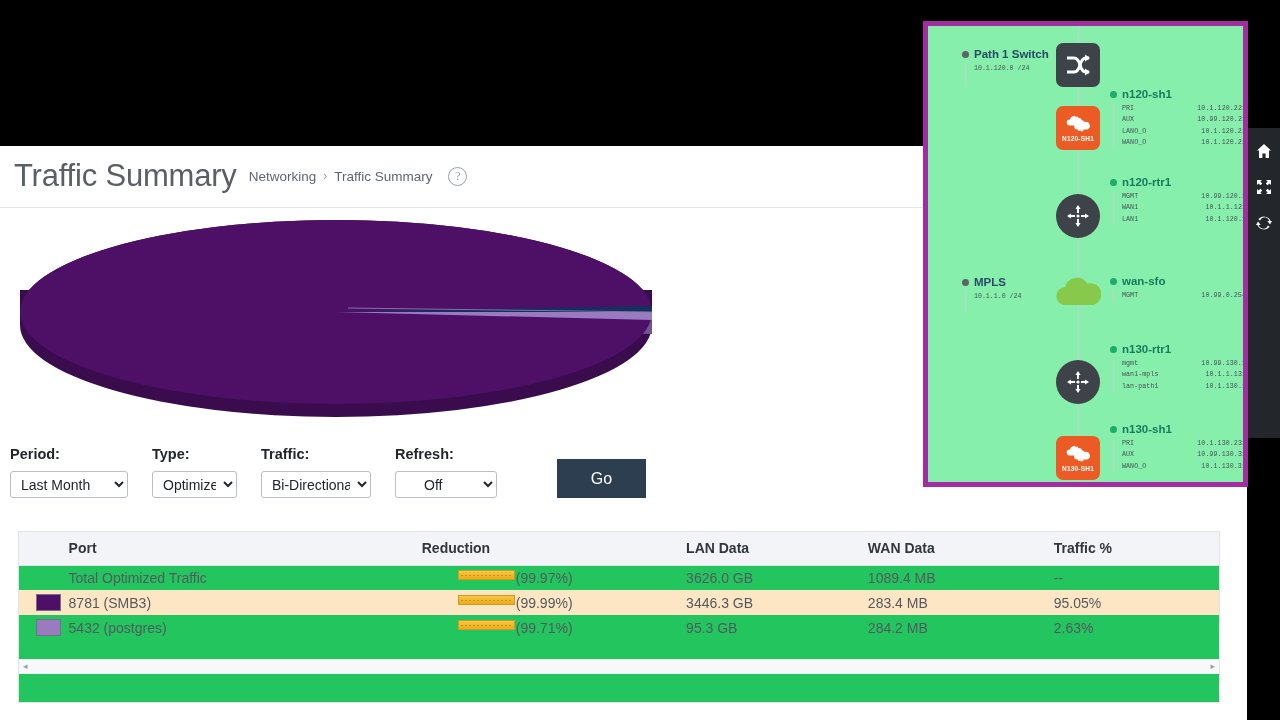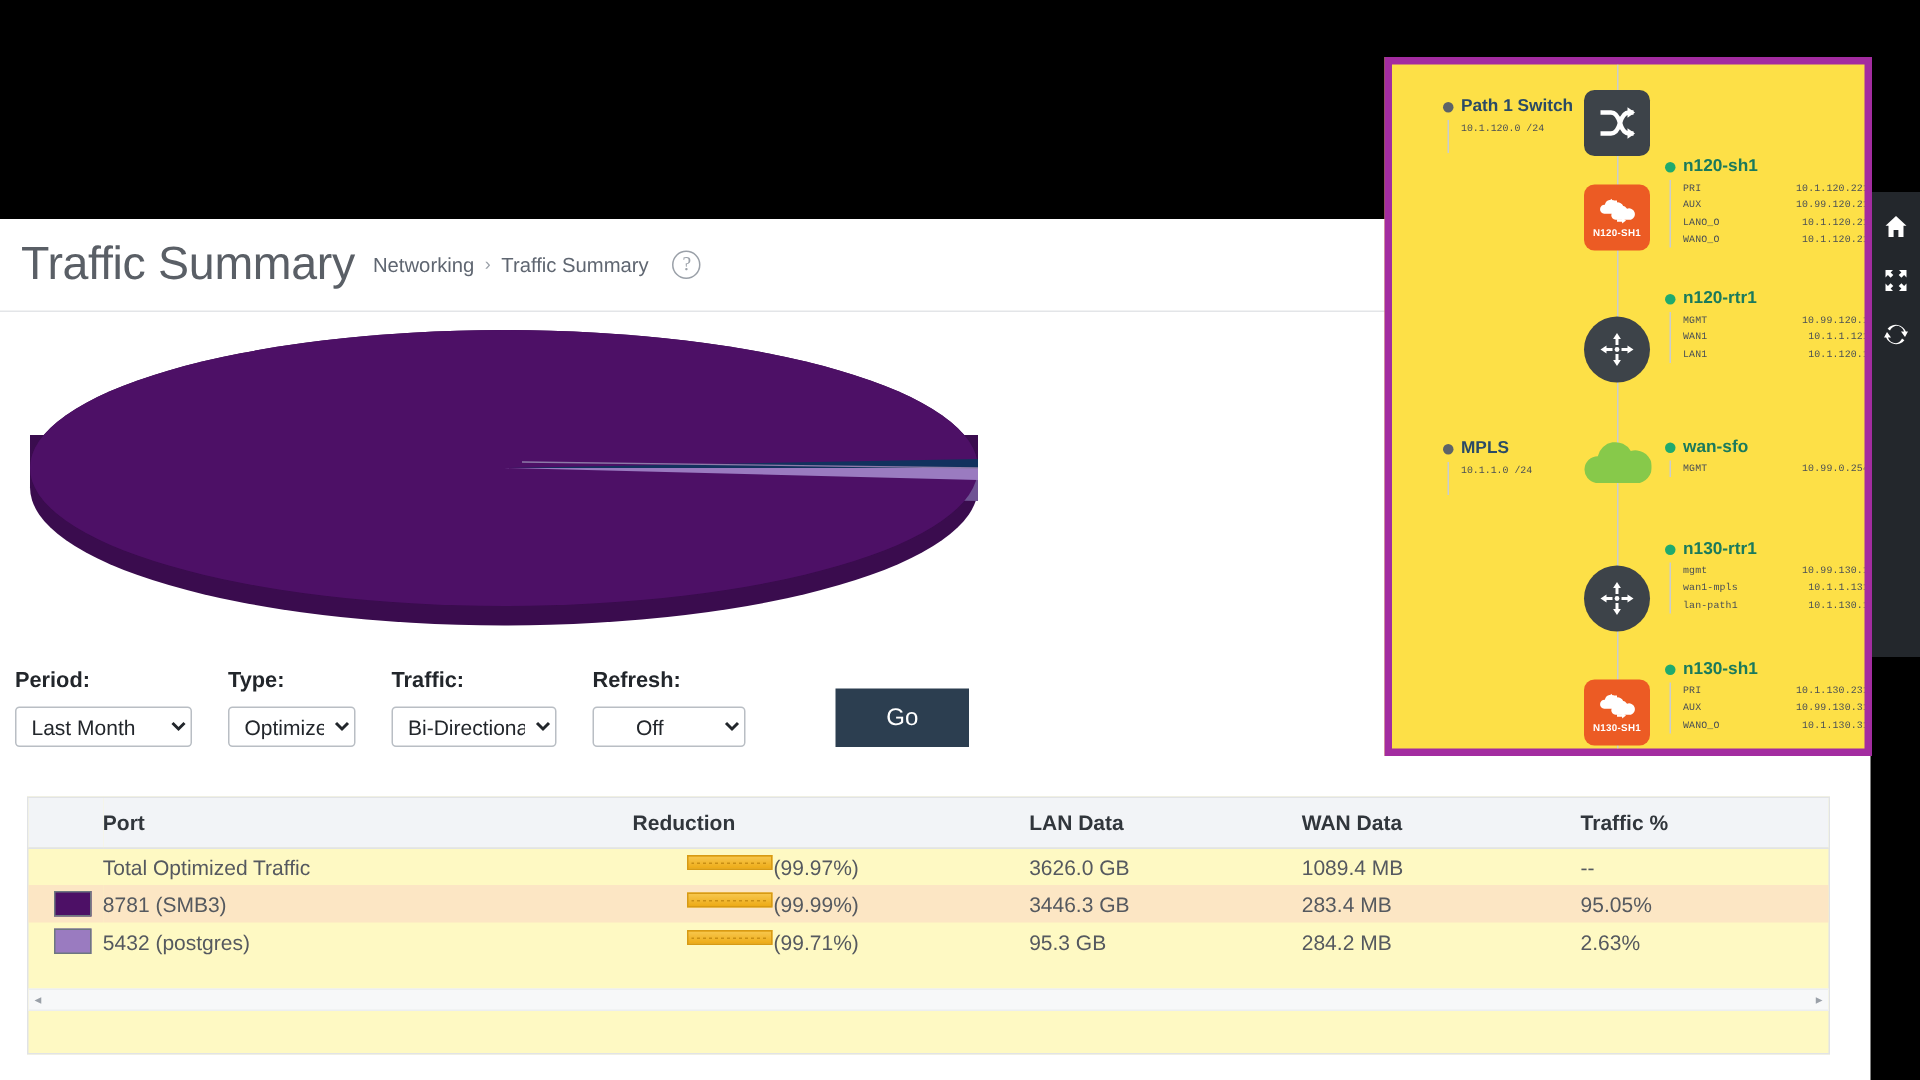--- a/index.html
+++ b/index.html
@@ -71,21 +71,21 @@
     width: 89px; height: 39px;
     background: #2c3e50; color: #ffffff;
     font-size: 16px; border: none; cursor: pointer;
     font-family: "Liberation Sans", sans-serif;
   }
 
   
   .table-card {
     position: absolute; left: 18px; top: 385px;
     width: 1202px; height: 172px;
-    background: #fef9c3; border: 1px solid #e1e3e6;
+    background: #22c55e; border: 1px solid #e1e3e6;
   }
   table.traffic { width: 100%; border-collapse: collapse; table-layout: fixed; }
   table.traffic th {
     background: #f2f4f7; text-align: left;
     font-size: 14px; font-weight: bold; color: #31363c;
     padding: 8px 0 8px 0; height: 33px;
     border-bottom: 1px solid #e1e3e6;
   }
   table.traffic td {
     font-size: 14px; color: #55595f; height: 25px; padding: 0;
@@ -135,23 +135,23 @@
   }
   .rb-icon {
     width: 22px; height: 22px; margin-bottom: 14px;
     display: flex; align-items: center; justify-content: center;
     cursor: pointer;
   }
   .rb-icon svg { fill: #ffffff; }
 
   
   .topology {
-    position: absolute; left: 923px; top: 38px;
+    position: absolute; left: 923px; top: 21px;
     width: 325px; height: 466px;
-    background: #fde047;
+    background: #86efac;
     border: 5px solid #a32ca0;
   }
   .topo-inner { position: relative; width: 100%; height: 100%; overflow: hidden; }
   .spine {
     position: absolute; left: 150px; top: 0; width: 1px; height: 100%;
     background: #c9ccd0;
   }
   .node-icon {
     position: absolute; width: 44px; height: 44px;
     border-radius: 7px; display: flex; align-items: center; justify-content: center;

